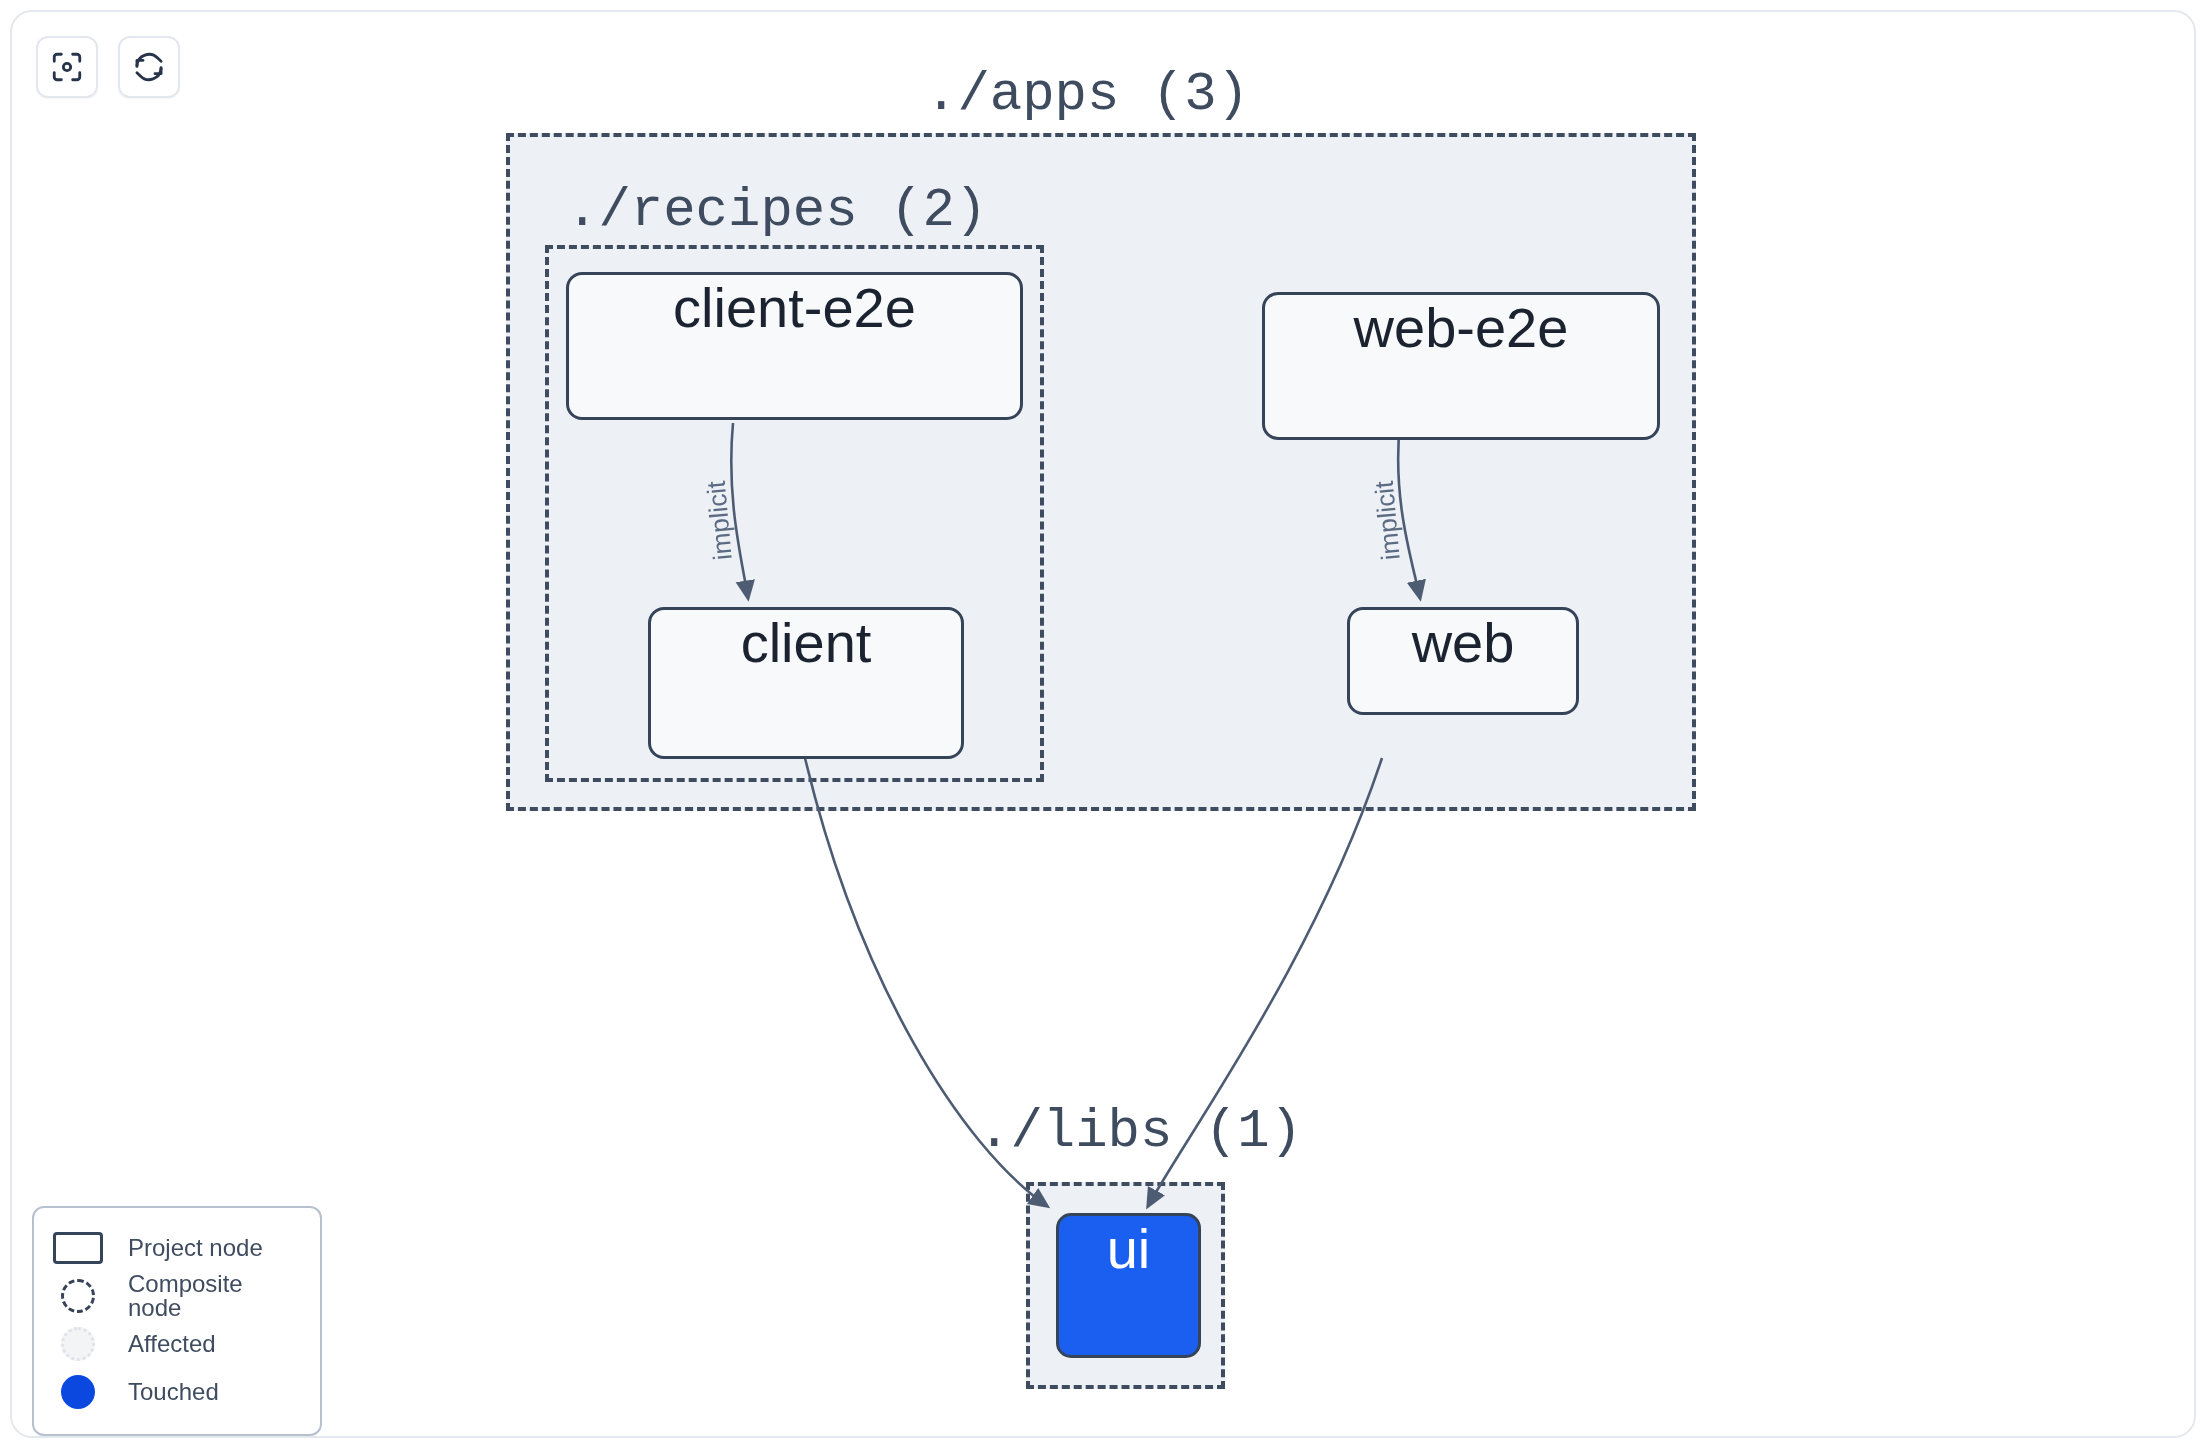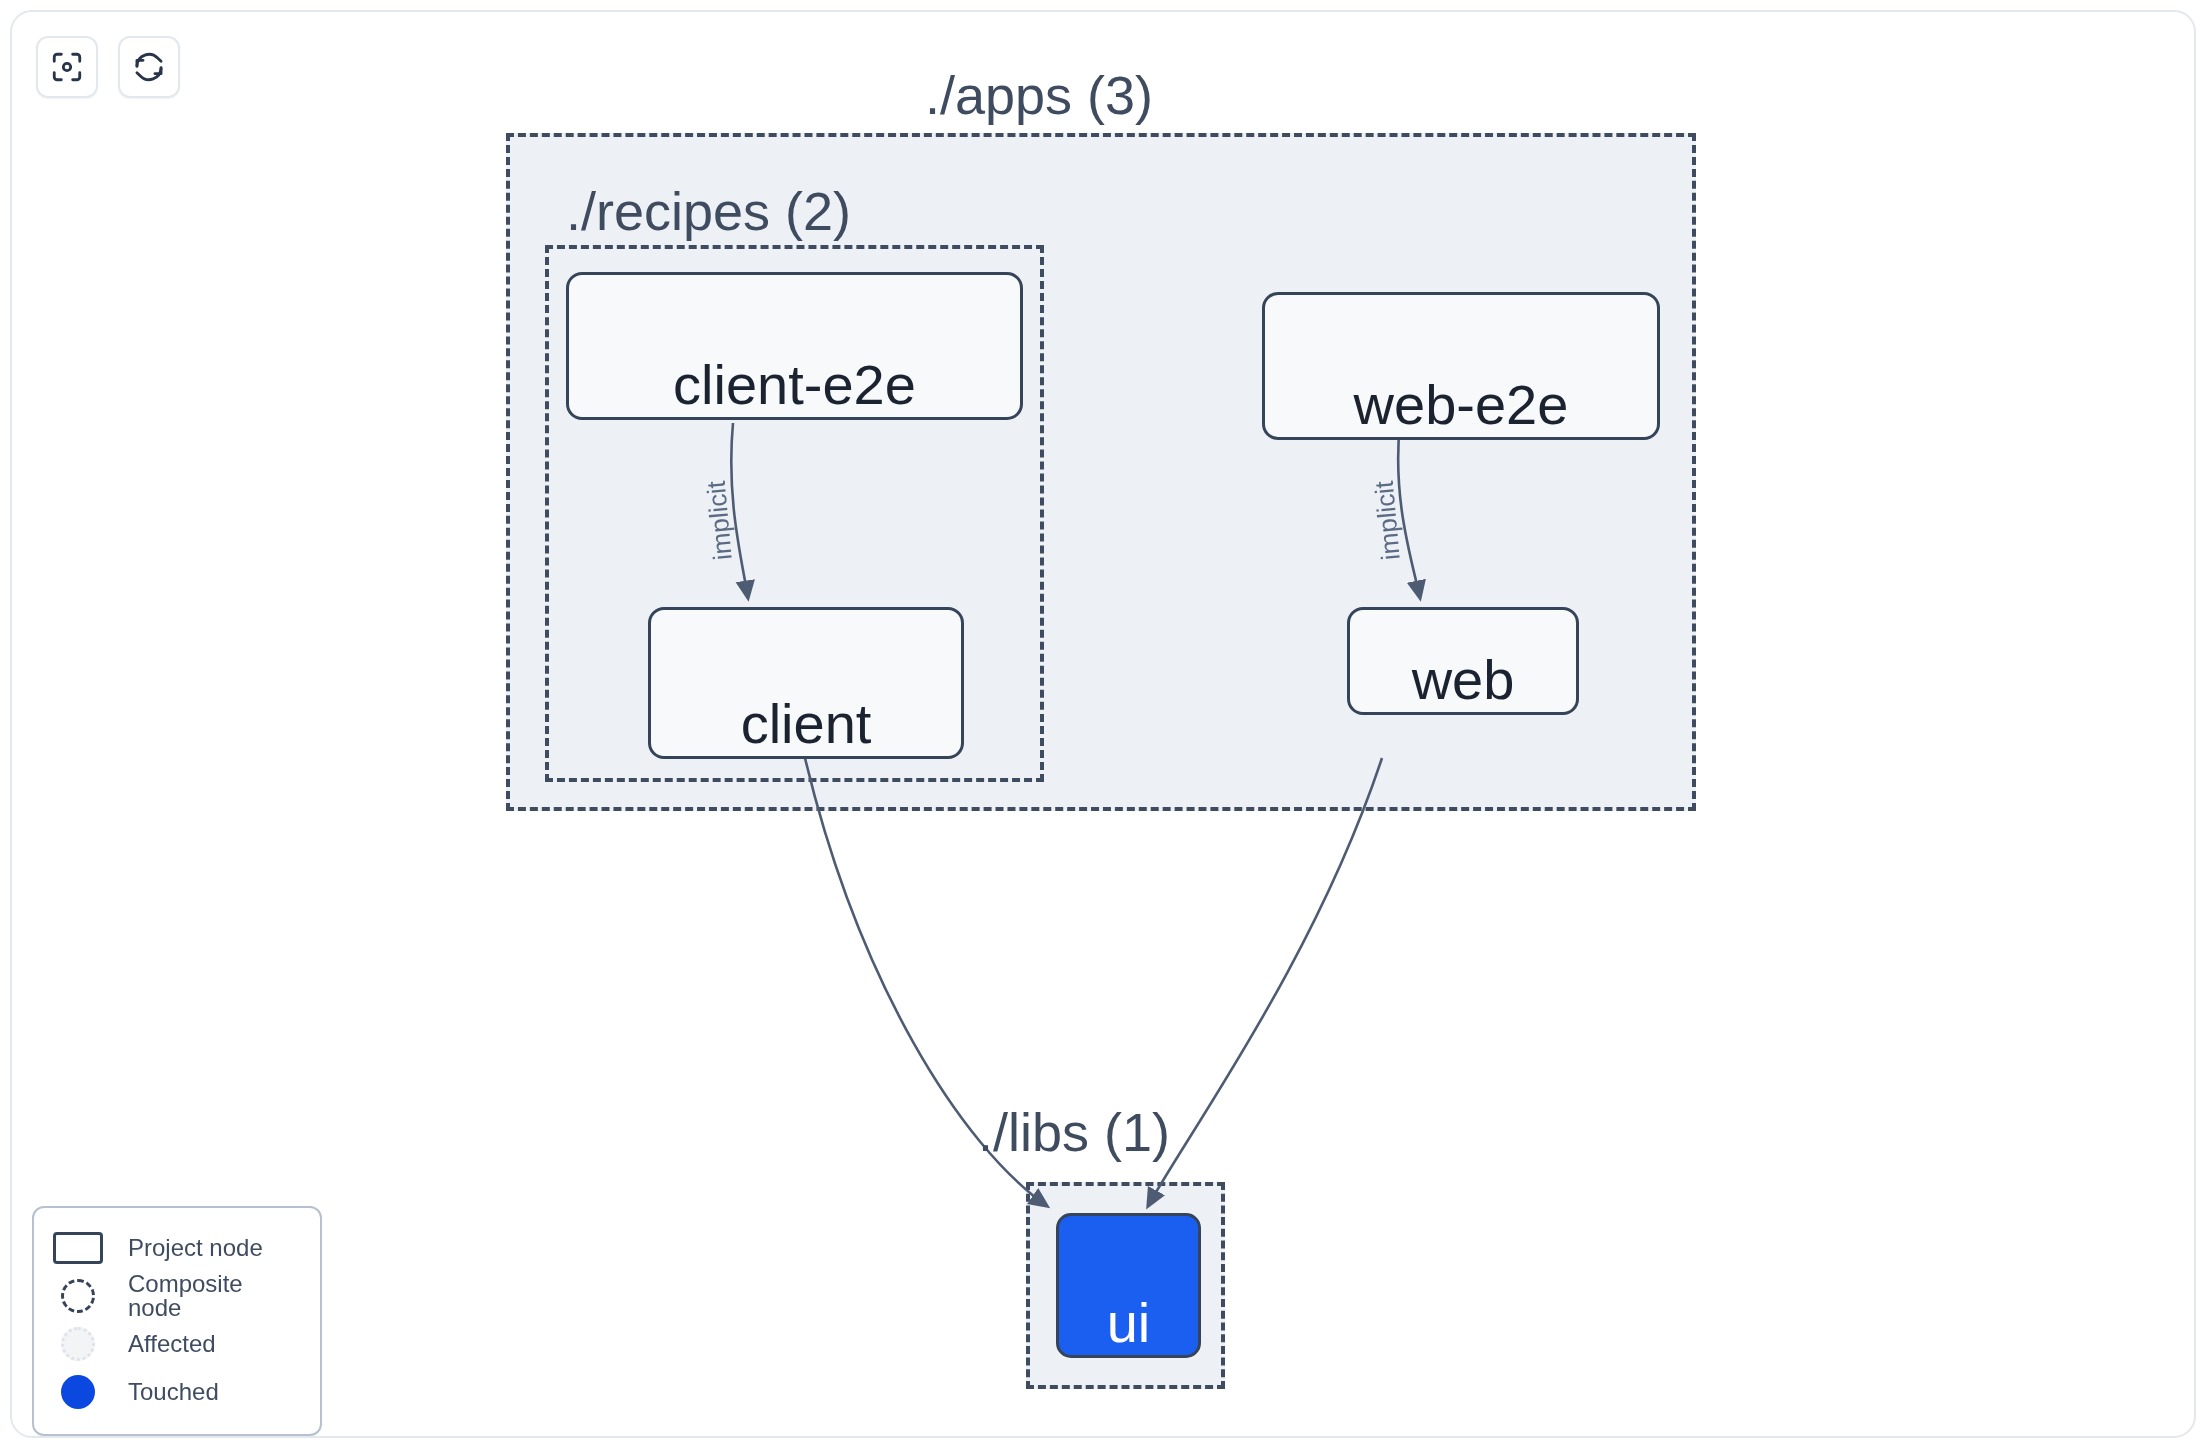--- a/index.html
+++ b/index.html
@@ -55,31 +55,31 @@
     background: #edf0f5;
     border: 4px dashed #3f4c60;
   }
 
   .composite-label {
     position: absolute;
     color: #3f4c60;
     font-size: 54px;
     line-height: 1;
     white-space: nowrap;
-    font-family: Liberation Sans, sans-serif;
+    font-family: Liberation Mono, monospace;
     z-index: 25;
   }
 
   
   .node {
     position: absolute;
     background: #f8f9fb;
     border: 3px solid #36445a;
     border-radius: 16px;
-    display: flex; align-items: flex-end; justify-content: center;
+    display: flex; align-items: flex-start; justify-content: center;
     color: #1b2230;
     font-size: 56px;
     white-space: nowrap;
     cursor: pointer;
     z-index: 20;
   }
   .node.touched {
     background: #1a5fef;
     border-color: #36445a;
     color: #ffffff;

